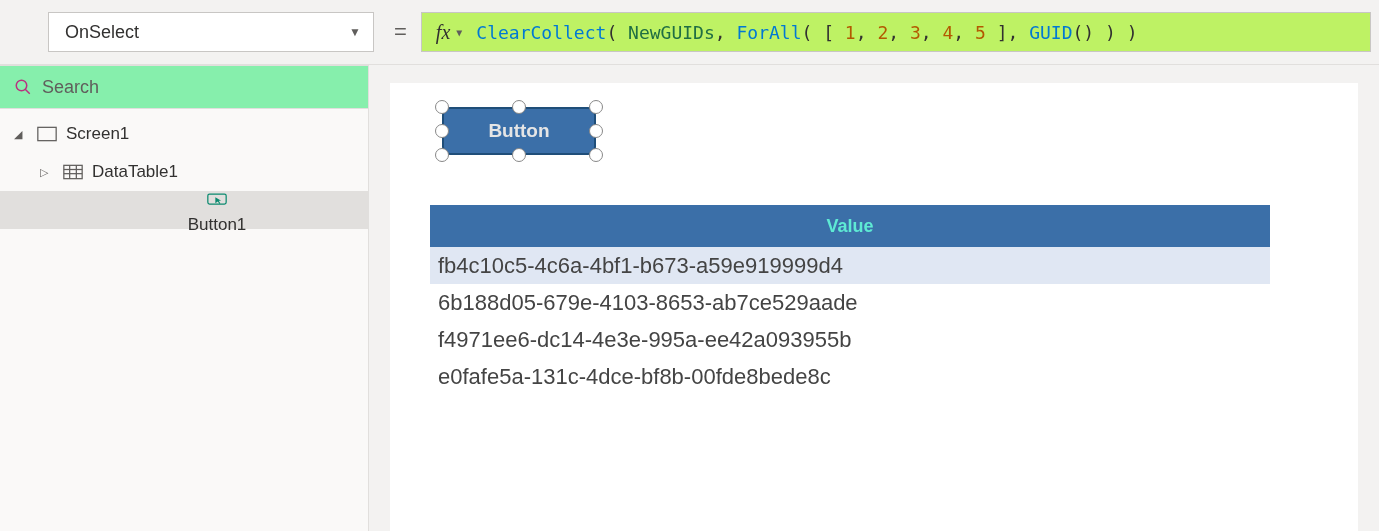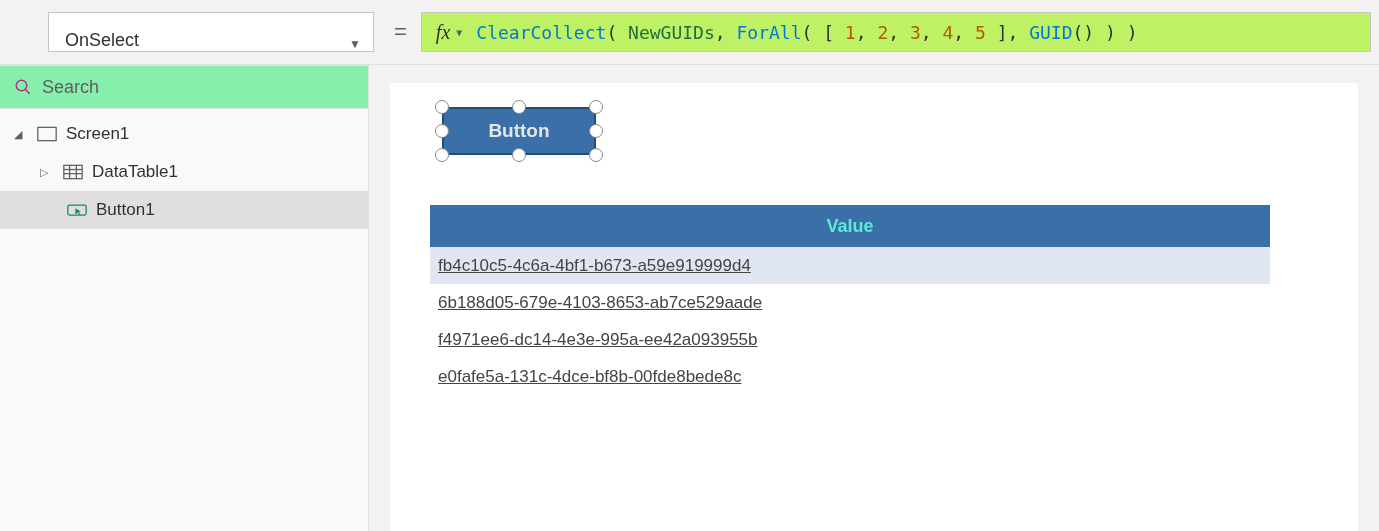--- a/index.html
+++ b/index.html
@@ -19,21 +19,21 @@
     display: flex;
     align-items: center;
     padding: 0 8px;
   }
   .property-select {
     width: 326px;
     height: 40px;
     background: #fff;
     border: 1px solid #c8c6c4;
     display: flex;
-    align-items: flex-end;
+    align-items: center;
     justify-content: space-between;
     padding: 0 12px 0 16px;
     margin-left: 40px;
     font-size: 18px;
   }
   .chev { color: #605e5c; font-size: 12px; }
   .equals {
     font-size: 22px;
     color: #605e5c;
     margin: 0 14px 0 20px;
@@ -98,21 +98,21 @@
   .tree-items { padding-top: 6px; }
   .tree-item {
     height: 38px;
     display: flex;
     align-items: center;
     gap: 8px;
     font-size: 17px;
   }
   .tree-item.l1 { padding-left: 14px; }
   .tree-item.l2 { padding-left: 40px; }
-  .tree-item.l3 { padding-left: 66px; }
+  .tree-item.l3 { padding-left: 66px; flex-direction: column; }
   .tree-item.selected { background: #e1dfdd; }
   .tree-arrow { width: 14px; font-size: 11px; color: #605e5c;}
   .tree-icon { width: 22px; display:flex; align-items:center; justify-content:center; }
   .tree-icon svg { width: 20px; height: 16px; }
   
   .canvas {
     flex: 1;
     background: #f3f2f1;
     display: flex;
     justify-content: center;
@@ -161,23 +161,22 @@
     color: #5eead4;
     height: 42px;
     display:flex; align-items:center; justify-content:center;
     font-size: 18px;
     font-weight: 600;
   }
   .dt-row {
     height: 37px;
     display:flex; align-items:center;
     padding-left: 8px;
-    font-size: 17px;
+    font-size: 22px;
     color: #444;
-    text-decoration: underline;
   }
   .dt-row.sel { background: #e0e7f3; }
 </style>
 </head>
 <body>
 
 <div class="top-bar">
   <div class="property-select">
     <span>OnSelect</span>
     <span class="chev">▼</span>

